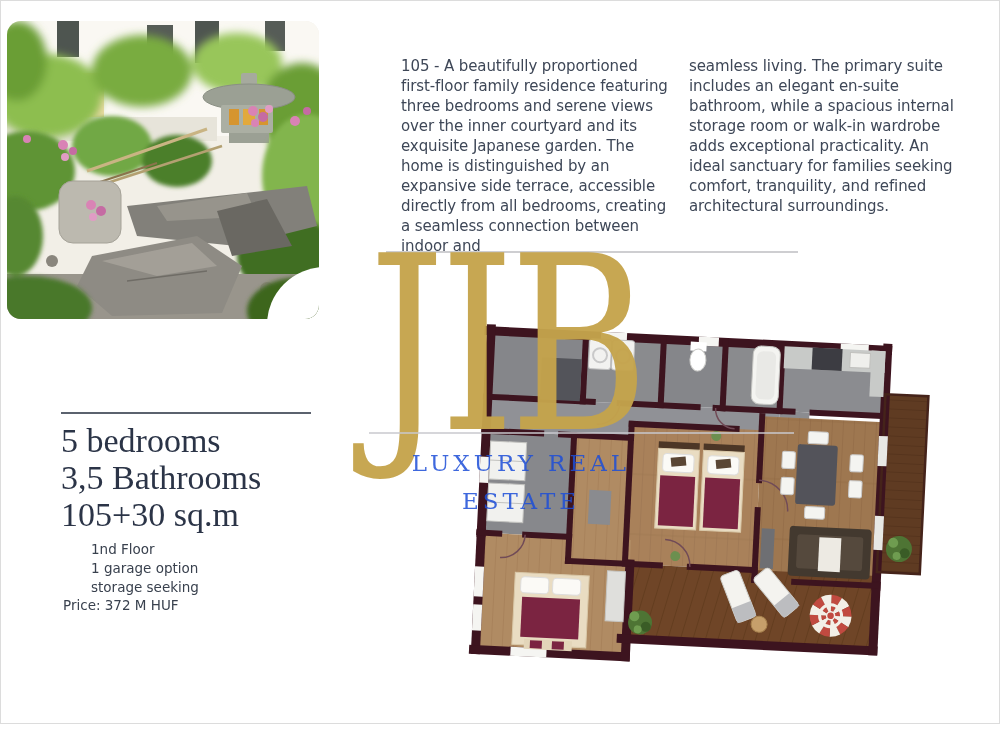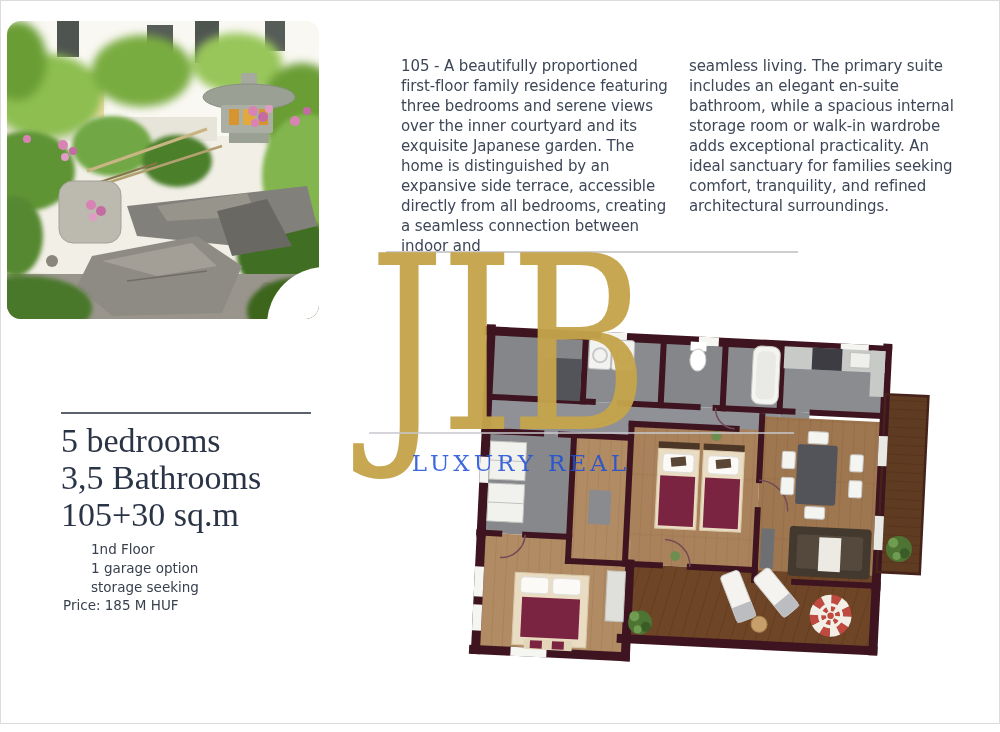--- a/index.html
+++ b/index.html
@@ -161,21 +161,21 @@
   <div class="summary">
     <div>5 bedrooms</div>
     <div>3,5 Bathrooms</div>
     <div>105+30 sq.m</div>
   </div>
   <div class="facts c1">
     <div>1nd Floor</div>
     <div>1 garage option</div>
     <div>storage seeking</div>
   </div>
-  <div class="price">Price: 185 M HUF</div>
+  <div class="price">Price: 372 M HUF</div>
 
   <svg class="floorplan" viewBox="0 0 492 348" aria-hidden="true">
     <defs>
       <pattern id="woodV" width="11" height="60" patternUnits="userSpaceOnUse">
         <rect width="11" height="60" fill="#a9815a"></rect>
           <line x1="0" y1="0" x2="0" y2="60" stroke="#9a7351" stroke-width="1"></line>
         <line x1="0" y1="30" x2="11" y2="30" stroke="#9a7351" stroke-width="0.6"></line>
       </pattern>
       <pattern id="woodV2" width="11" height="60" patternUnits="userSpaceOnUse">
         <rect width="11" height="60" fill="#9e7750"></rect>
@@ -386,14 +386,15 @@
           <circle cx="201" cy="305" r="4" fill="#6f9c50"></circle>
       </g>
       <circle cx="270" cy="108" r="5" fill="#6c8f4f"></circle>
     </g>
   </svg>
 
   <div class="wm-rule top"></div>
   <div class="monogram">JIB</div>
   <div class="wm-rule bottom"></div>
   <div class="wordmark l1">LUXURY REAL</div>
+  <div class="wordmark l2">ESTATE</div>
 
 </div>
 
 </body></html>

